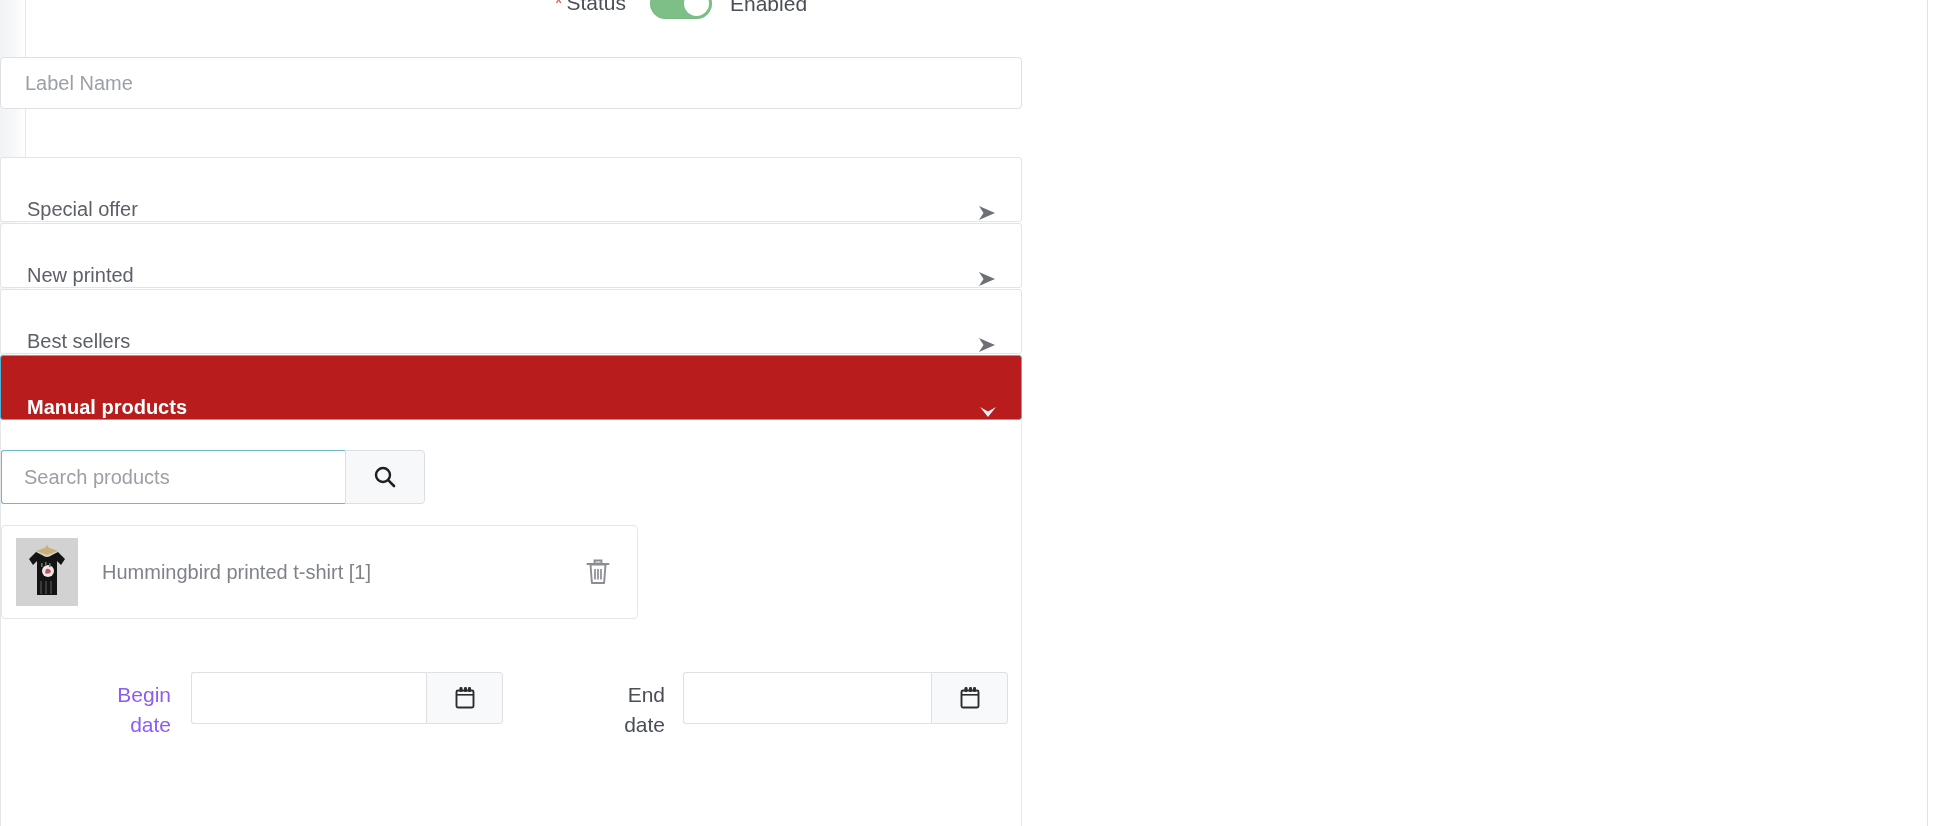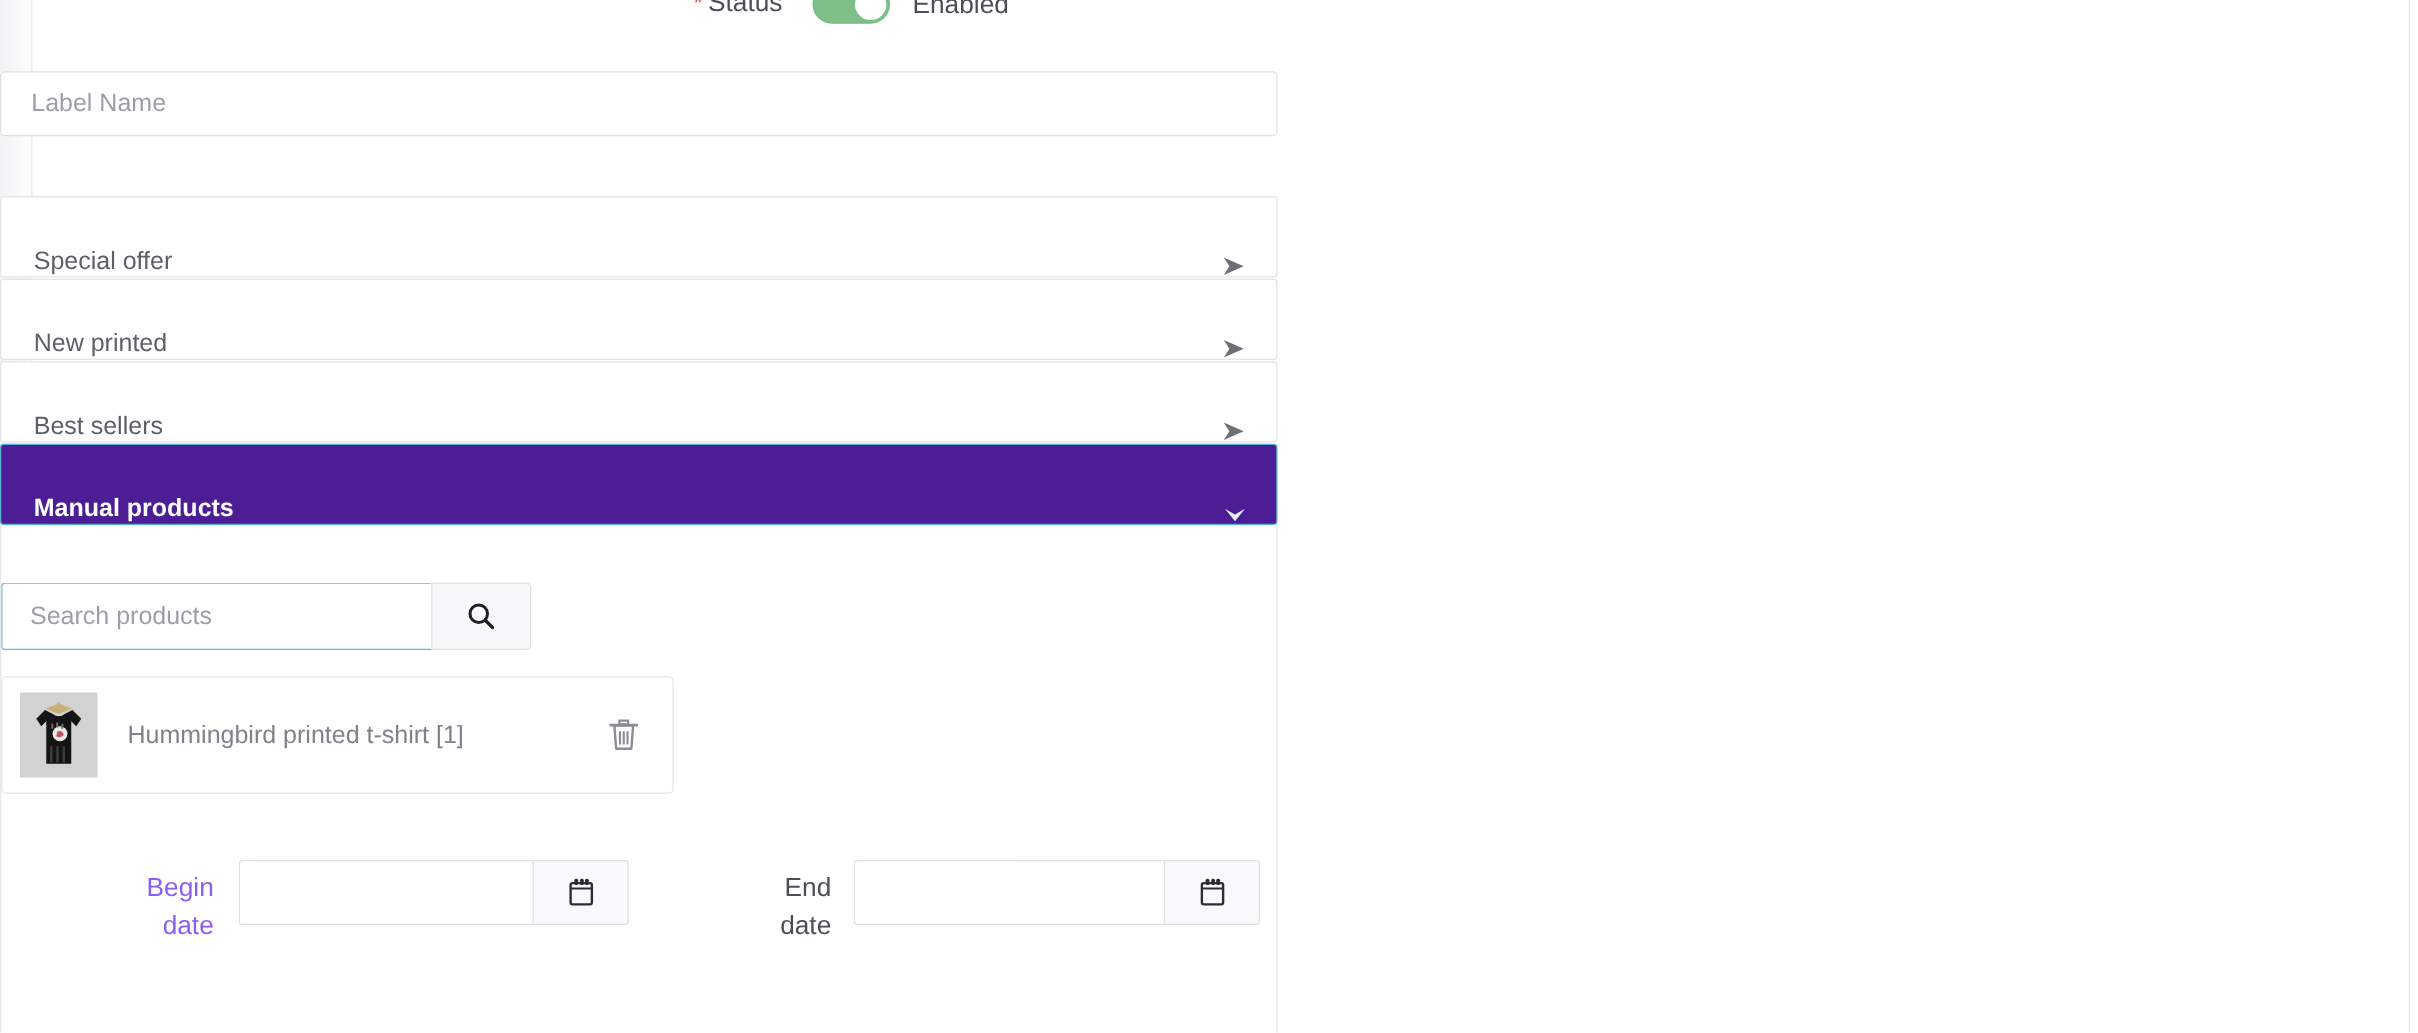--- a/index.html
+++ b/index.html
@@ -121,21 +121,21 @@
     display: flex;
     align-items: flex-end;
     justify-content: space-between;
     padding: 16px 24px 0 26px;
     font-size: 20px;
     color: #5b5f66;
     margin-bottom: 1px;
     border-radius: 3px;
   }
   .acc-item.active {
-    background: #4c1d95;
+    background: #b91c1c;
     border-color: #52b3d0;
     color: #ffffff;
     font-weight: bold;
     margin-bottom: 0;
   }
   .acc-arrow {
     color: #6d7077;
     font-size: 22px;
     line-height: 1;
     display: inline-block;
@@ -165,21 +165,20 @@
     font-size: 21px;
     line-height: 28px;
     color: #4a4f57;
     padding-top: 14px;
   }
 
   
   .search-group {
     display: flex;
     align-items: center;
-    margin-top: 16px;
   }
   .search-input {
     width: 344px;
     height: 54px;
     box-sizing: border-box;
     border: 1px solid #6fb6cc;
     border-right: none;
     border-radius: 3px 0 0 3px;
     background: #ffffff;
     display: flex;
@@ -197,21 +196,21 @@
     border-radius: 0 4px 4px 0;
     background: #f7f8f9;
     display: flex;
     align-items: center;
     justify-content: center;
   }
 
   
   .product-list {
     margin-top: 21px;
-    width: 538px;
+    width: 637px;
     box-sizing: border-box;
     border: 1px solid #e4e5e8;
     border-radius: 4px;
     background: #ffffff;
     padding: 6px 0;
   }
   .product-item {
     height: 80px;
     display: flex;
     align-items: center;

